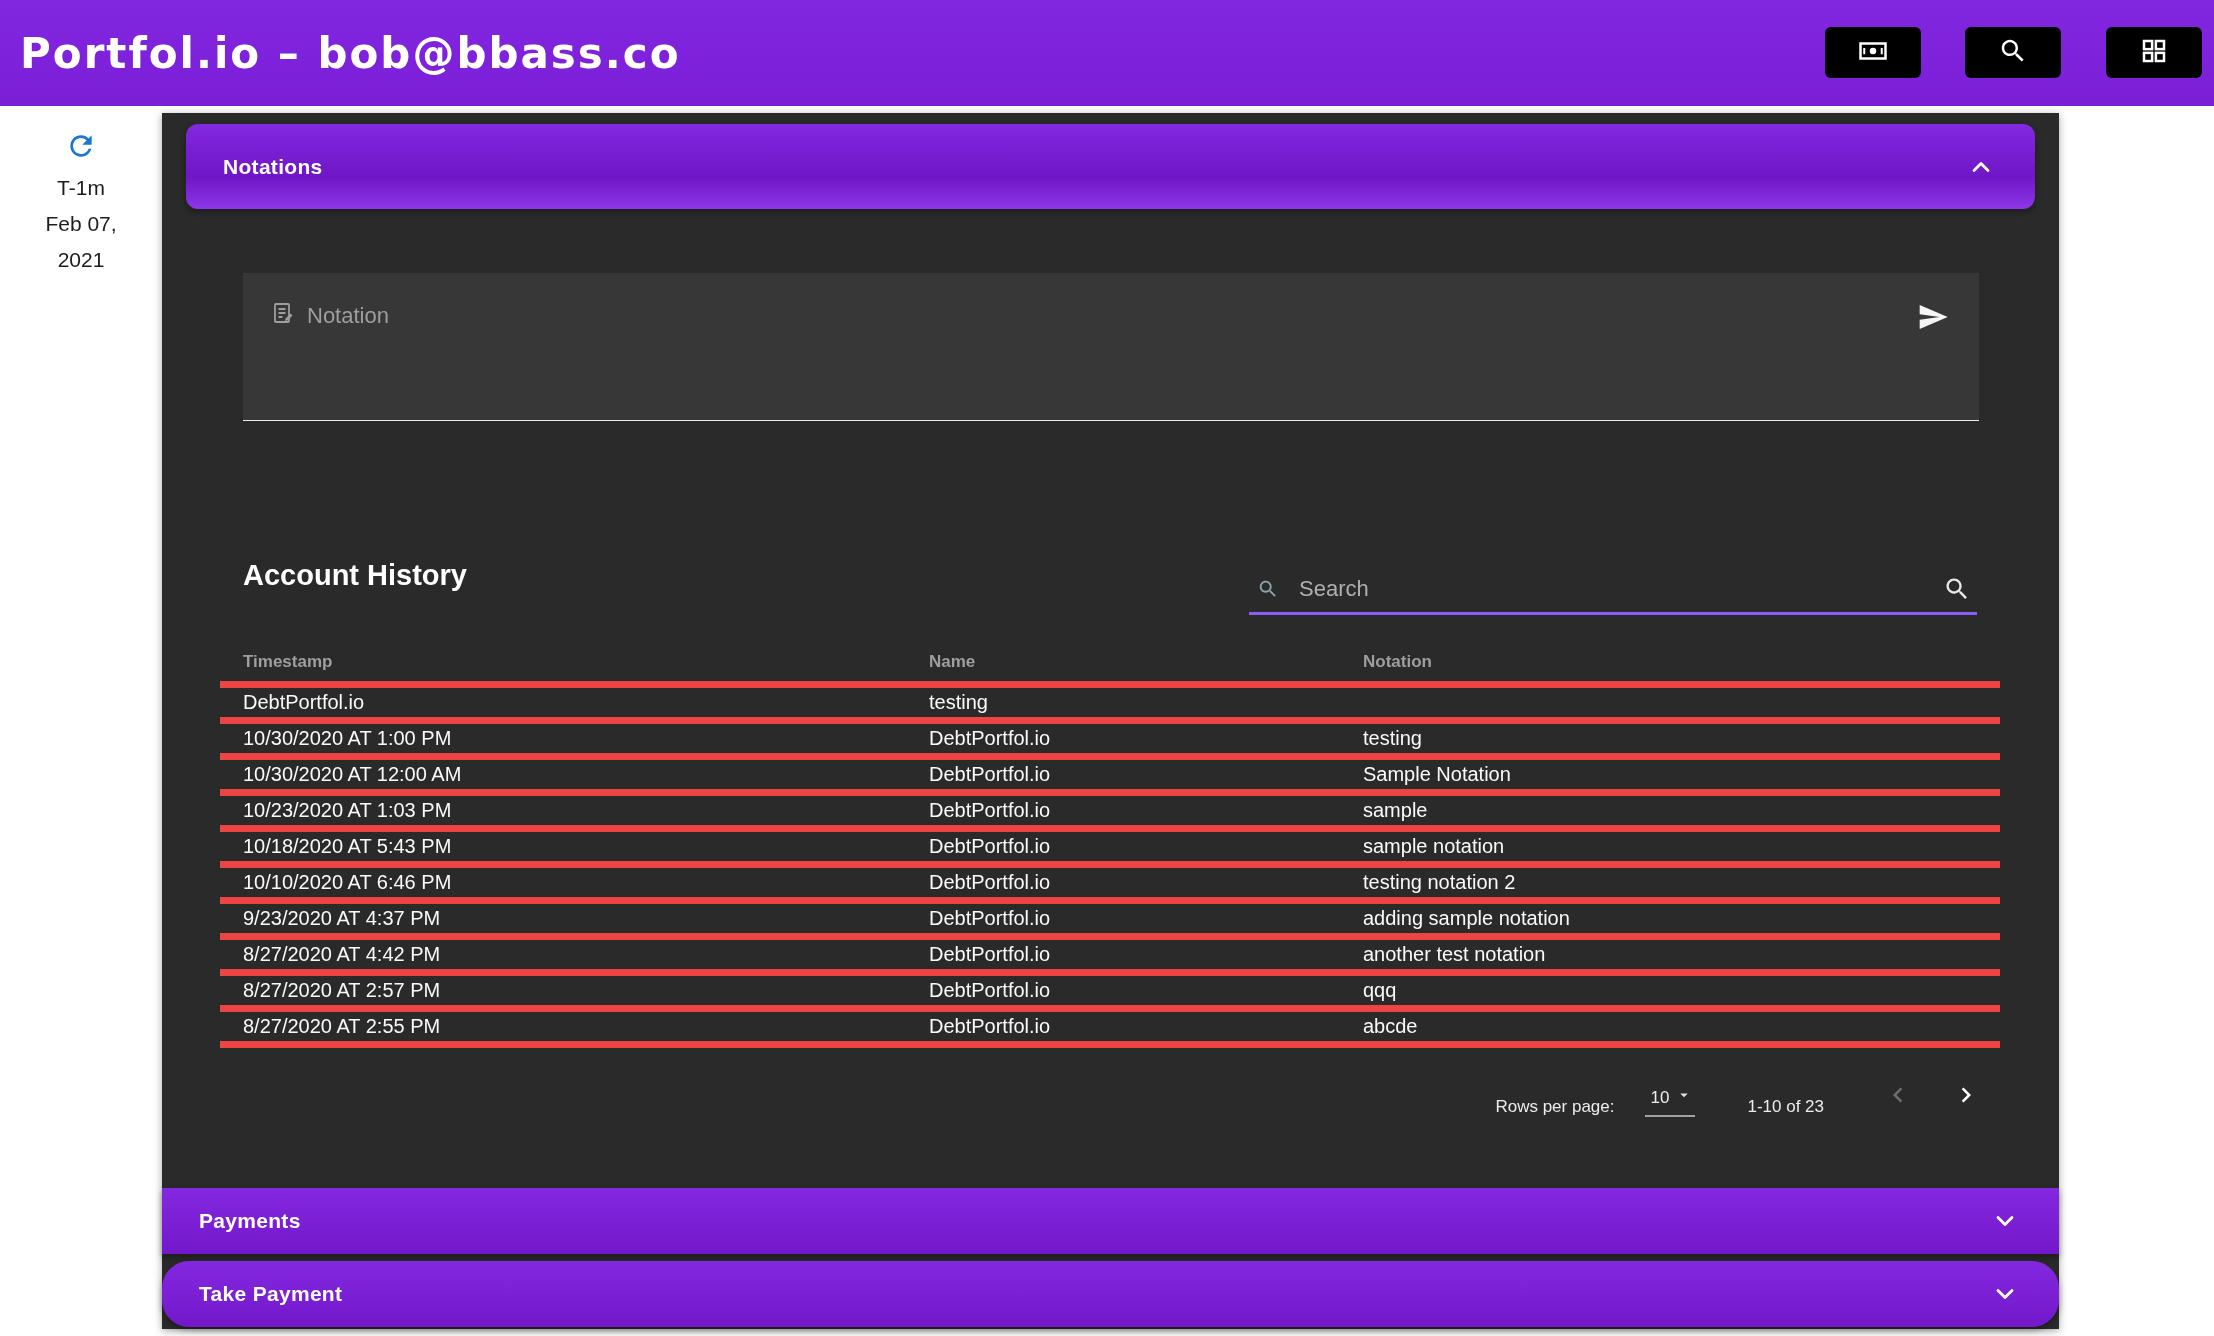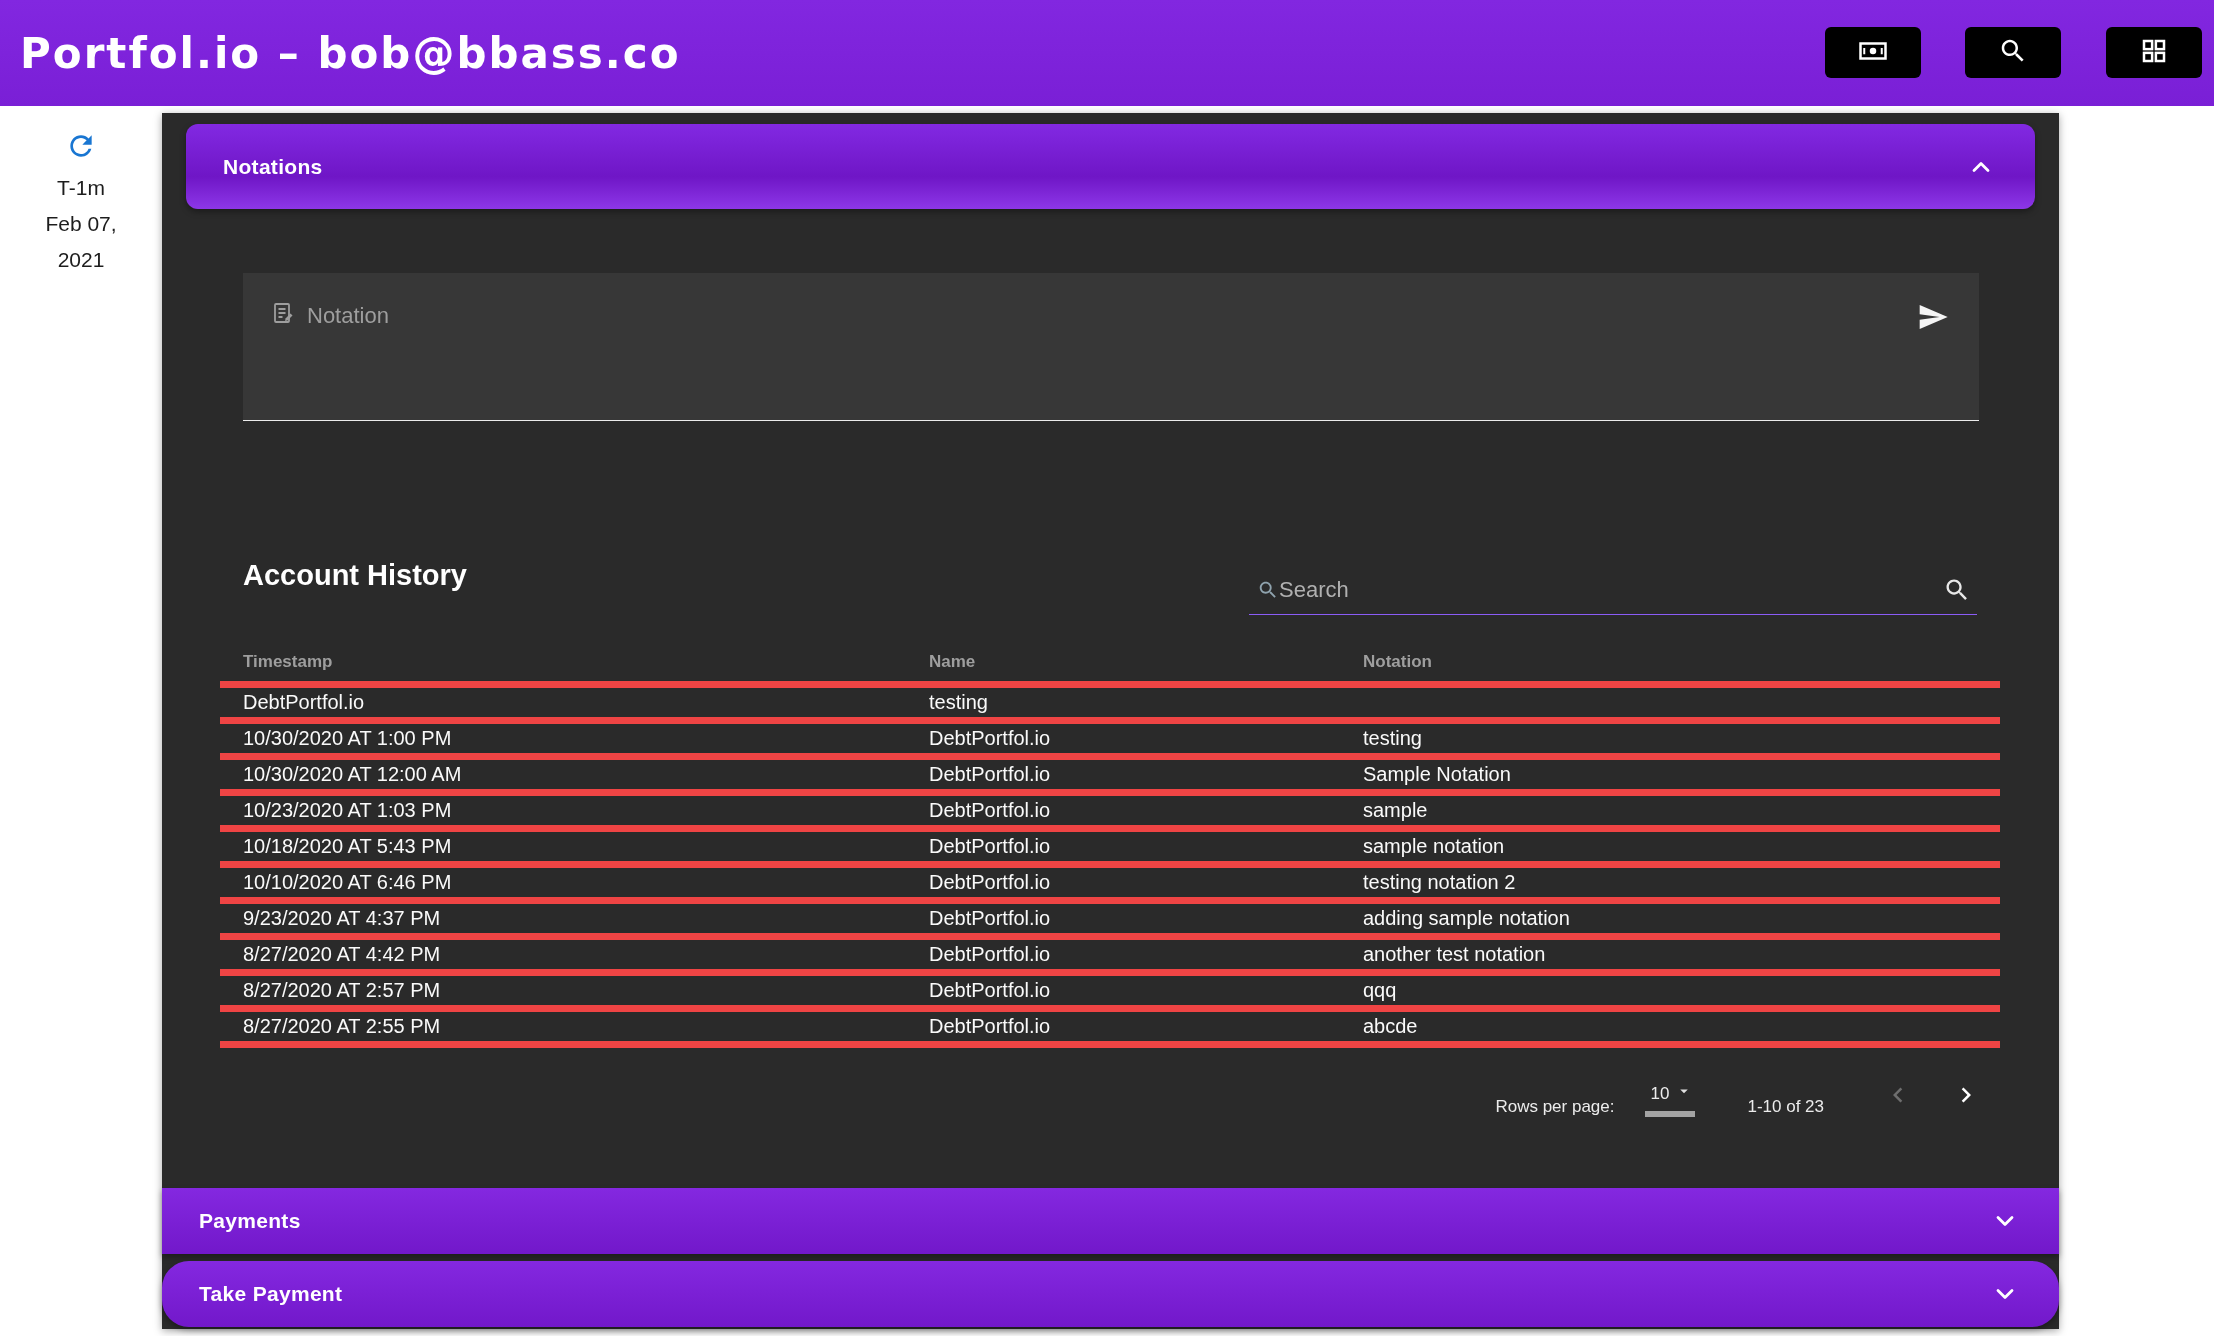--- a/index.html
+++ b/index.html
@@ -52,40 +52,40 @@
                           gap:12px; color:#9e9e9e; font-size:22px; }
   .notation-placeholder svg { width:24px; height:24px; }
   .send-btn { position:absolute; right:28px; top:26px; width:36px; height:36px; cursor:pointer;
               display:flex; align-items:center; justify-content:center; }
   .send-btn svg { width:32px; height:32px; }
 
   
   .section-title { position:absolute; left:81px; top:446px; color:#ffffff; font-size:29px; font-weight:700; }
 
   .search-box { position:absolute; left:1087px; top:452px; width:728px; height:50px;
-                border-bottom:1px solid #8b5cf6; display:flex; align-items:center; gap:0; padding:0 6px 0 8px; }
+                border-bottom:3px solid #8b5cf6; display:flex; align-items:center; gap:20px; padding:0 6px 0 8px; }
   .search-box .mini-mag { width:22px; height:22px; flex:0 0 auto; }
   .search-box input { flex:1; background:transparent; border:none; outline:none; color:#eeeeee; font-size:22px;
                       font-family:"Liberation Sans", sans-serif; }
   .search-box input::placeholder { color:#b0b0b0; }
   .search-box .big-mag { width:28px; height:28px; flex:0 0 auto; cursor:pointer; }
 
   .table { position:absolute; left:58px; top:530px; width:1780px; }
   .thead, .trow { display:grid; grid-template-columns:686px 434px auto; align-items:center;
                   padding-left:23px; border-bottom:7px solid #ef4444; }
   .thead { height:45px; color:#9e9e9e; font-size:17px; font-weight:700; }
   .trow  { height:36px; color:#fafafa; font-size:20px; }
 
   
   .pagination { position:absolute; left:58px; top:948px; width:1780px; height:56px;
                 display:flex; align-items:flex-end; justify-content:flex-end;
                 color:#ececec; font-size:17px; padding-right:14px; }
   .rpp-label { margin-right:30px; }
   .rpp-select { display:flex; align-items:center; gap:6px; padding:4px 2px 6px 6px;
-                border-bottom:6px solid #a3a3a3; cursor:pointer; margin-right:52px; }
+                border-bottom:2px solid #a3a3a3; cursor:pointer; margin-right:52px; }
   .rpp-select svg { width:18px; height:18px; }
   .range-label { margin-right:54px; }
   .page-chev { width:40px; height:40px; display:flex; align-items:center; justify-content:center; cursor:pointer; }
   .page-chev svg { width:30px; height:30px; }
   .page-chev.prev { margin-right:28px; }
 </style>
 </head>
 <body>
 
 <div class="page">

